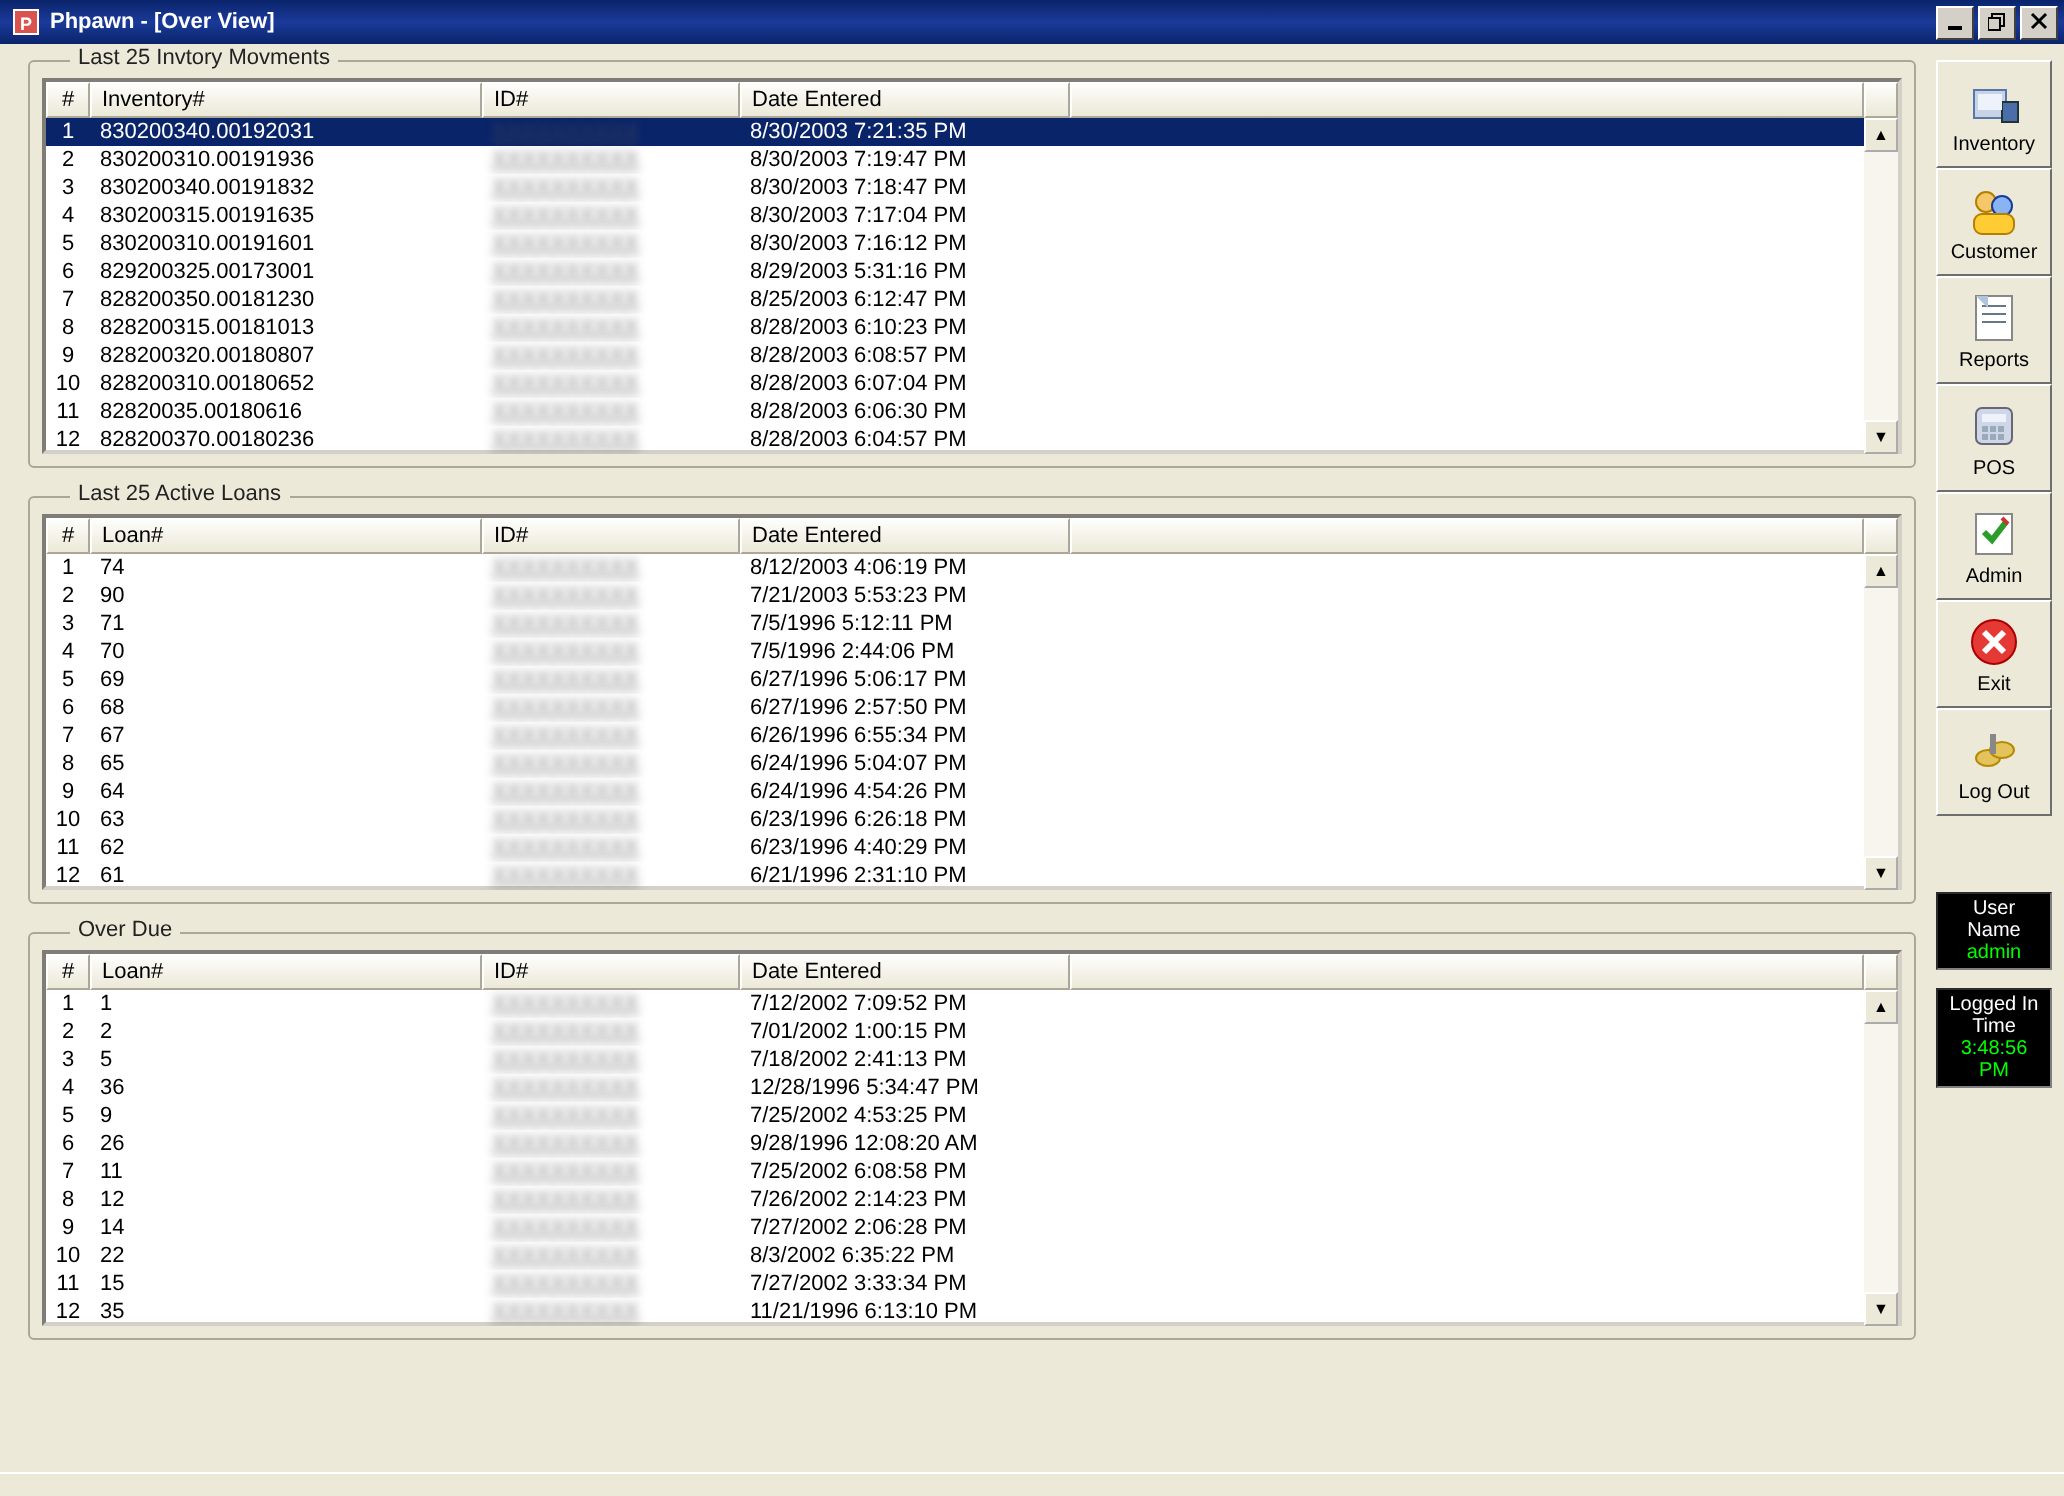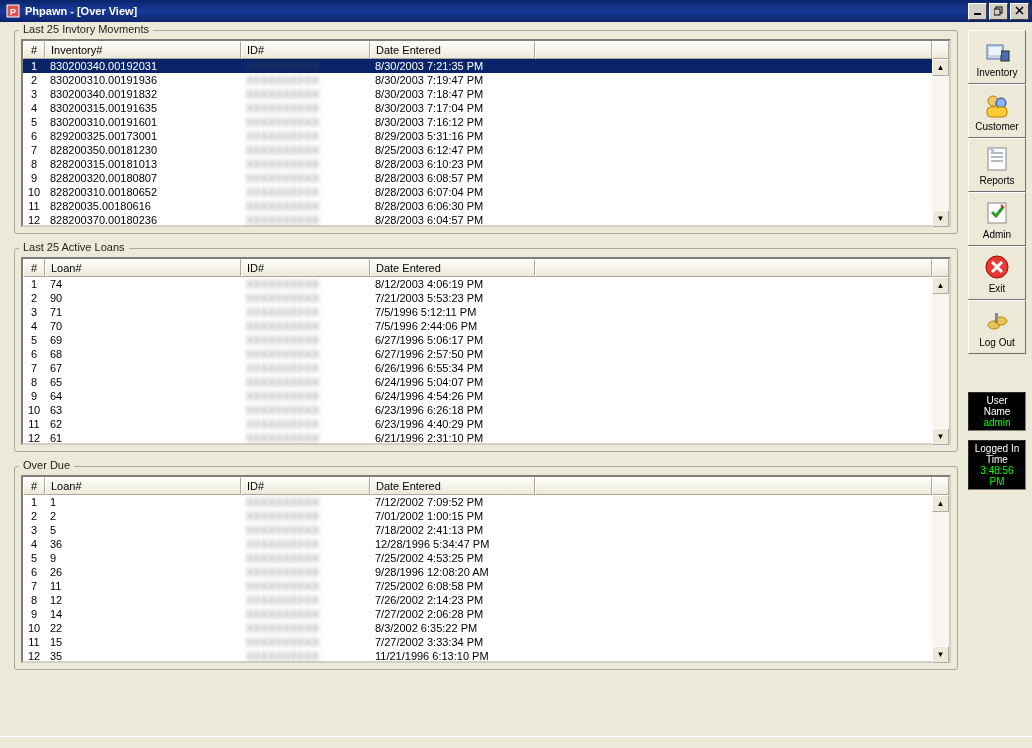--- a/index.html
+++ b/index.html
@@ -69,21 +69,21 @@
     border: 1px solid #aca899;
     border-radius: 3px;
     padding: 8px 6px 6px 6px;
     margin-bottom: 14px;
     position: relative;
     background: #ece9d8;
   }
   .groupbox .legend {
     position: absolute;
     top: -8px;
-    left: 4px;
+    left: 20px;
     background: #ece9d8;
     padding: 0 4px;
     color: #222;
     font-size: 11px;
   }
 
   
   .listview {
     border: 2px inset #d4d0c8;
     background: #fff;
@@ -123,20 +123,21 @@
   .lv-cell {
     padding: 0 5px;
     overflow: hidden;
     white-space: nowrap;
     display: flex;
     align-items: center;
   }
   .lv-cell.blurred {
     color: transparent;
     text-shadow: 0 0 4px rgba(80,80,80,0.7);
+    text-decoration: underline;
   }
 
   
   .col-num  { width: 22px; justify-content: center; }
   .col-inv  { width: 196px; }
   .col-id   { width: 129px; }
   .col-date { width: 165px; }
   .col-rest { flex: 1; }
   .col-scroll { width: 17px; padding:0; }
 
@@ -589,20 +590,35 @@
               <line x1="8" y1="12" x2="20" y2="12" stroke="#678"></line>
               <line x1="8" y1="16" x2="20" y2="16" stroke="#678"></line>
               <path d="M5 3 L11 3 L11 9 Z" fill="#b0c4de"></path>
             </svg>
           </span>
           <span class="label">Reports</span>
         </div>
         <div class="side-btn">
           <span class="icon">
             <svg width="28" height="28">
+              <rect x="5" y="5" width="18" height="18" rx="3" fill="#cfd6e8" stroke="#667"></rect>
+              <rect x="8" y="8" width="12" height="4" fill="#eef2fa"></rect>
+              <rect x="8" y="14" width="3" height="3" fill="#9ab"></rect>
+              <rect x="12" y="14" width="3" height="3" fill="#9ab"></rect>
+              <rect x="16" y="14" width="3" height="3" fill="#9ab"></rect>
+              <rect x="8" y="18" width="3" height="3" fill="#9ab"></rect>
+              <rect x="12" y="18" width="3" height="3" fill="#9ab"></rect>
+              <rect x="16" y="18" width="3" height="3" fill="#9ab"></rect>
+            </svg>
+          </span>
+          <span class="label">POS</span>
+        </div>
+        <div class="side-btn">
+          <span class="icon">
+            <svg width="28" height="28">
               <rect x="5" y="4" width="18" height="20" fill="#fff" stroke="#888"></rect>
               <path d="M9 13 l4 4 l7 -9" fill="none" stroke="#2a9d2a" stroke-width="3"></path>
               <path d="M18 6 l3 3" stroke="#c33" stroke-width="2"></path>
             </svg>
           </span>
           <span class="label">Admin</span>
         </div>
         <div class="side-btn">
           <span class="icon">
             <svg width="28" height="28">

